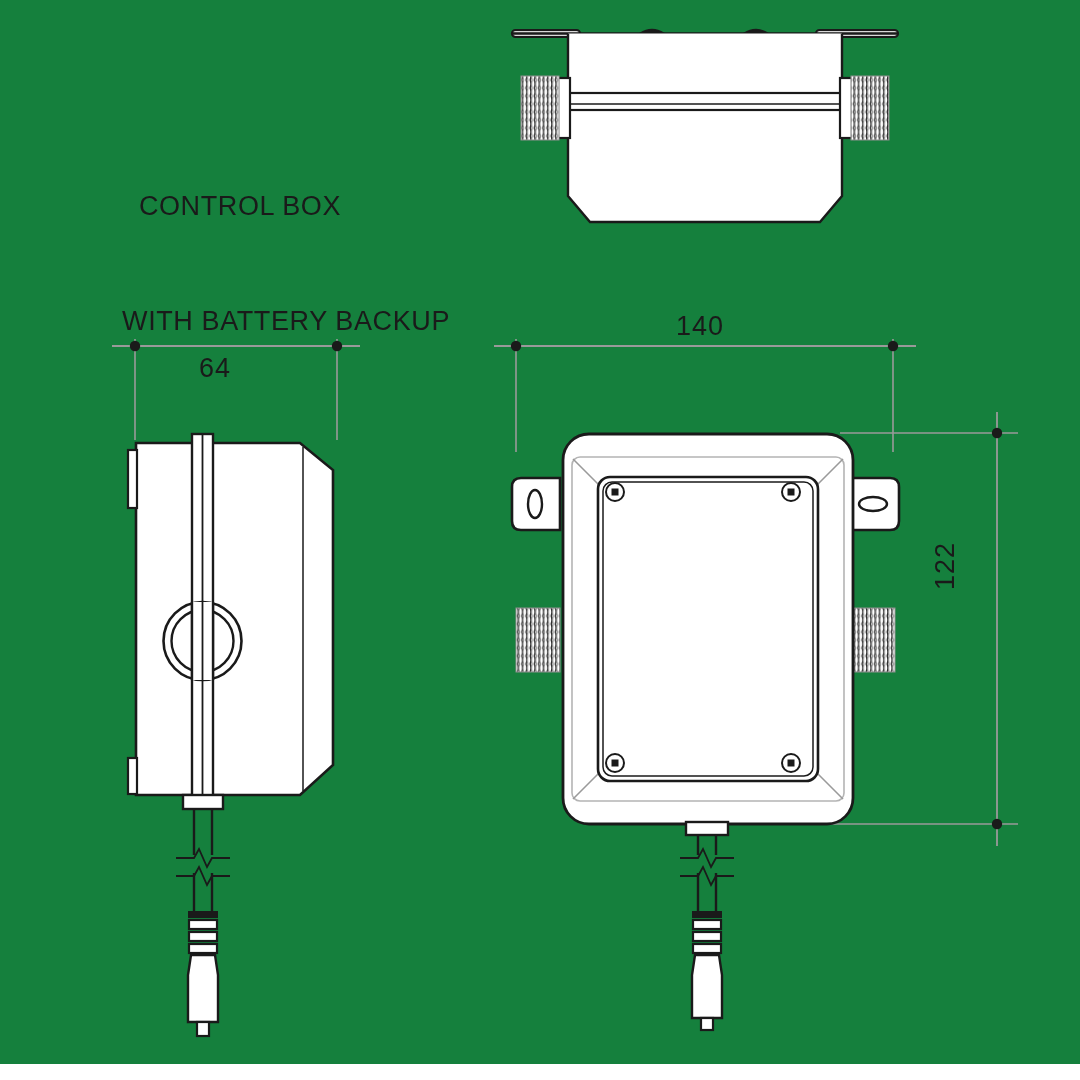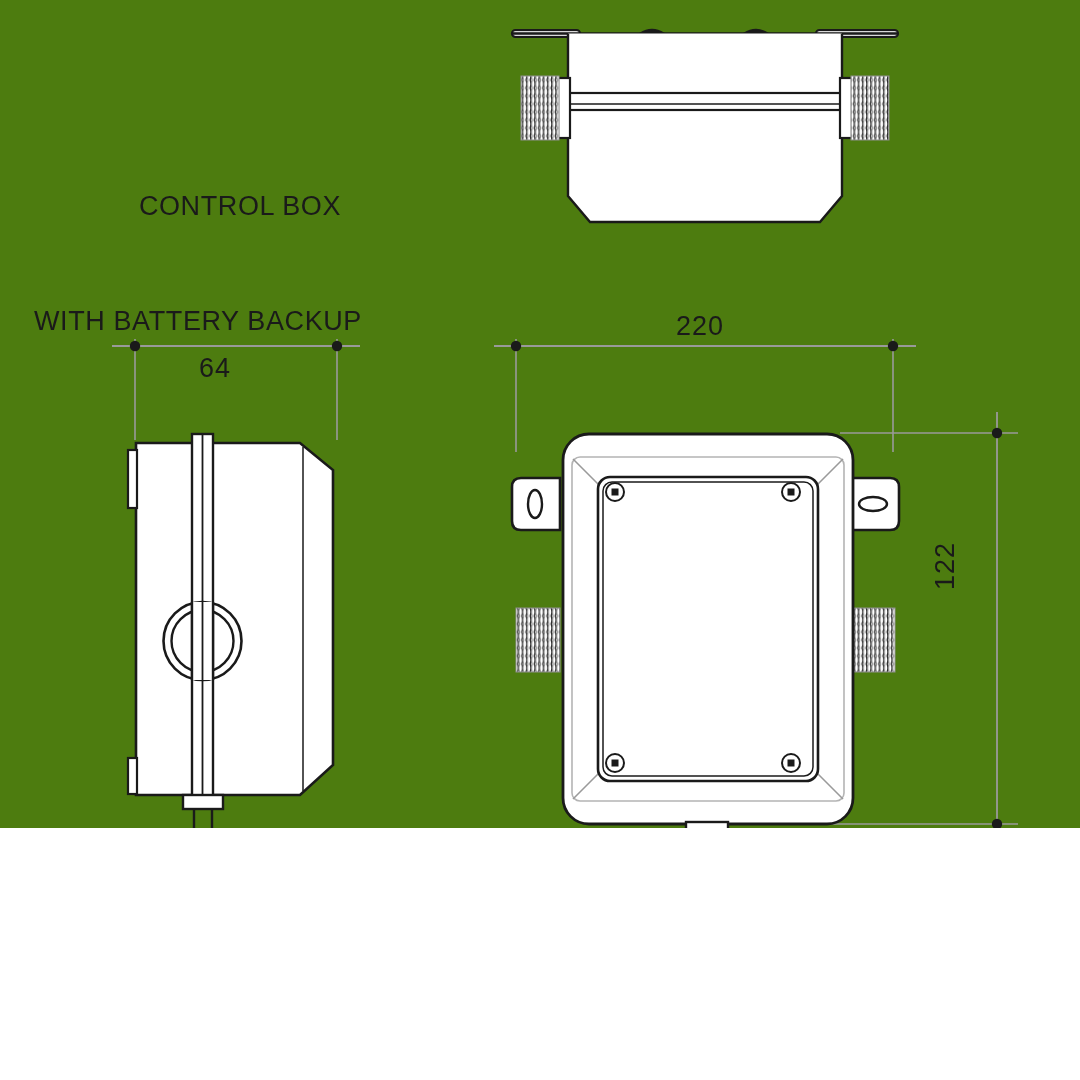--- a/index.html
+++ b/index.html
@@ -3,22 +3,22 @@
 <meta charset="utf-8">
 <style>
   html, body {
     margin: 0;
     padding: 0;
     background: #ffffff;
   }
   #sheet {
     position: relative;
     width: 1080px;
-    height: 828px;
-    background: #4d7c0f;
+    height: 1064px;
+    background: #15803d;
     font-family: "Liberation Sans", sans-serif;
     overflow: hidden;
   }
   #drawing {
     position: absolute;
     left: 0;
     top: 0;
     width: 1080px;
     height: 1080px;
   }
@@ -29,21 +29,21 @@
     width: 420px;
     color: #1a1a1a;
     font-size: 27px;
     letter-spacing: 0.6px;
     line-height: 1.42;
     font-weight: 400;
     white-space: pre;
   }
   .title-line { display: block; }
   .title-line.l1 { text-align: center; }
-  .title-line.l2 { text-align: left; padding-left: 4px; }
+  .title-line.l2 { text-align: right; padding-left: 4px; }
   .dim-label {
     position: absolute;
     color: #1a1a1a;
     font-size: 27px;
     letter-spacing: 1px;
     font-weight: 400;
   }
   #dim-64-label  { left: 199px; top: 311px; margin-top: 42px; }
   #dim-120-label { left: 676px; top: 311px; }
   #dim-122-label {
@@ -268,16 +268,16 @@
       </g>
     </g>
   </svg>
 
   <div class="title-block">
     <span class="title-line l1">CONTROL BOX</span>
     <span class="title-line l2">WITH BATTERY BACKUP</span>
   </div>
 
   <div class="dim-label" id="dim-64-label">64</div>
-  <div class="dim-label" id="dim-120-label">220</div>
+  <div class="dim-label" id="dim-120-label">140</div>
   <div class="dim-label" id="dim-122-label">122</div>
 
 </div>
 
 </body></html>

